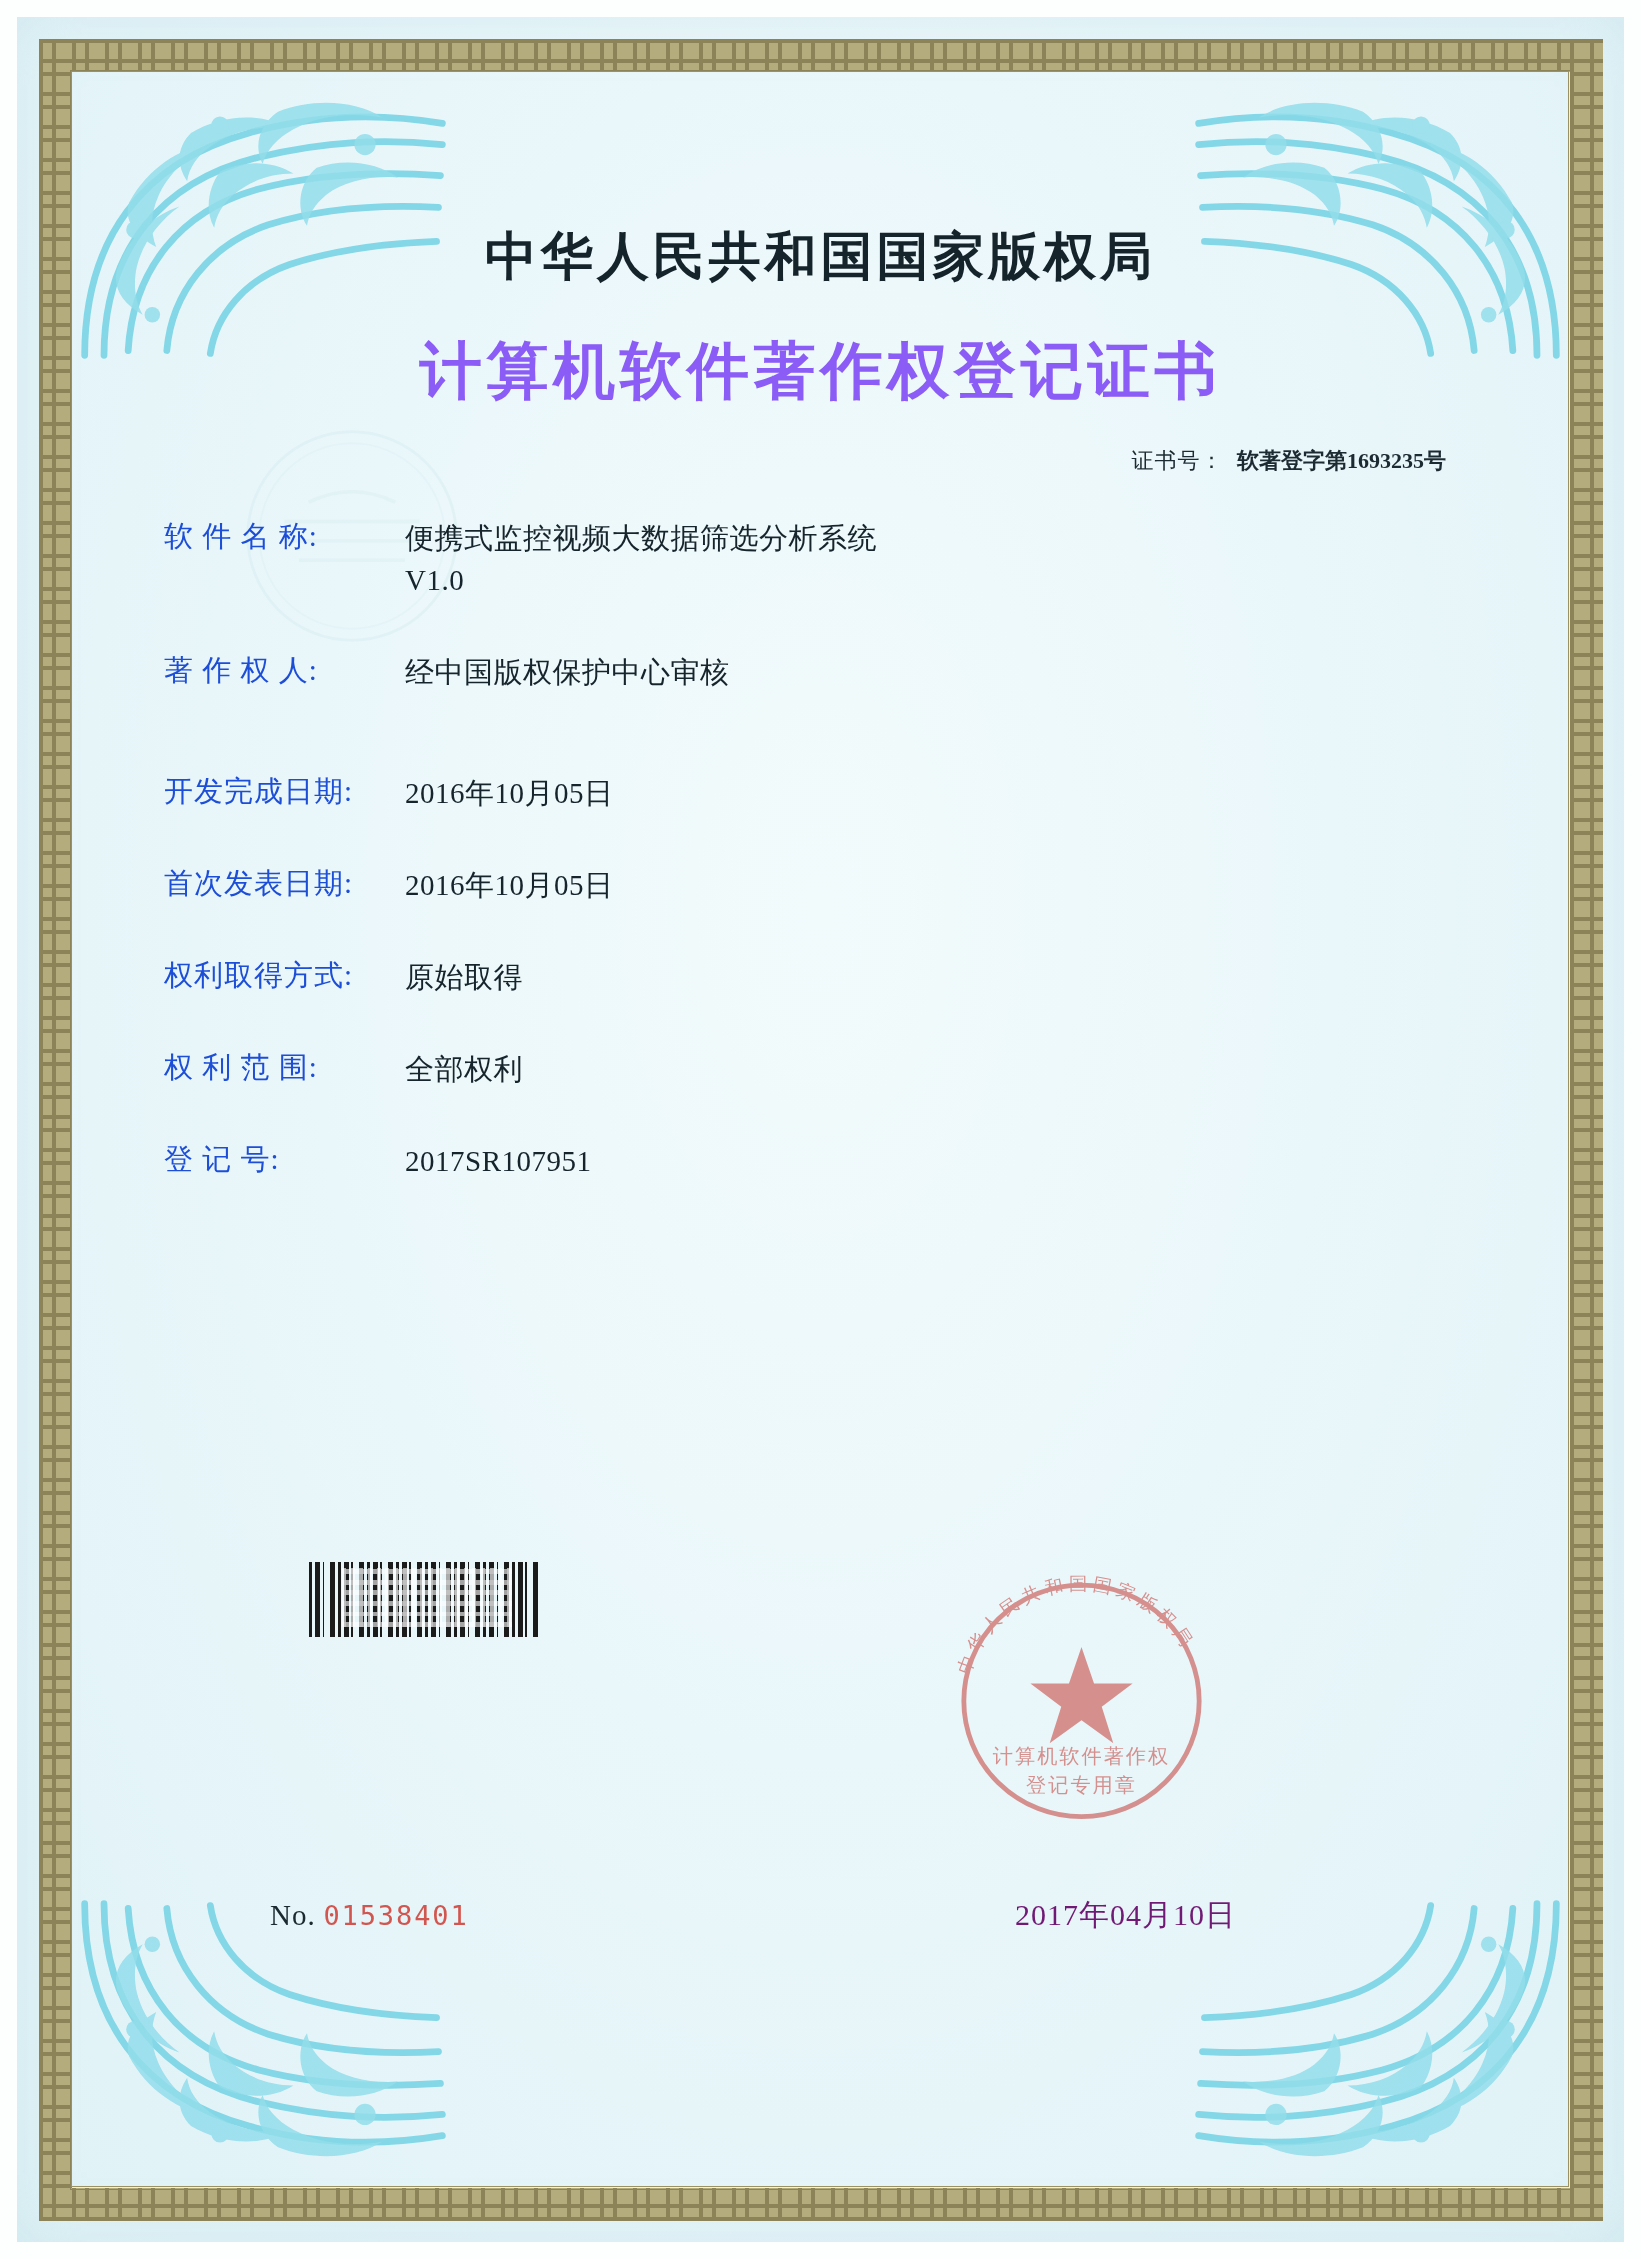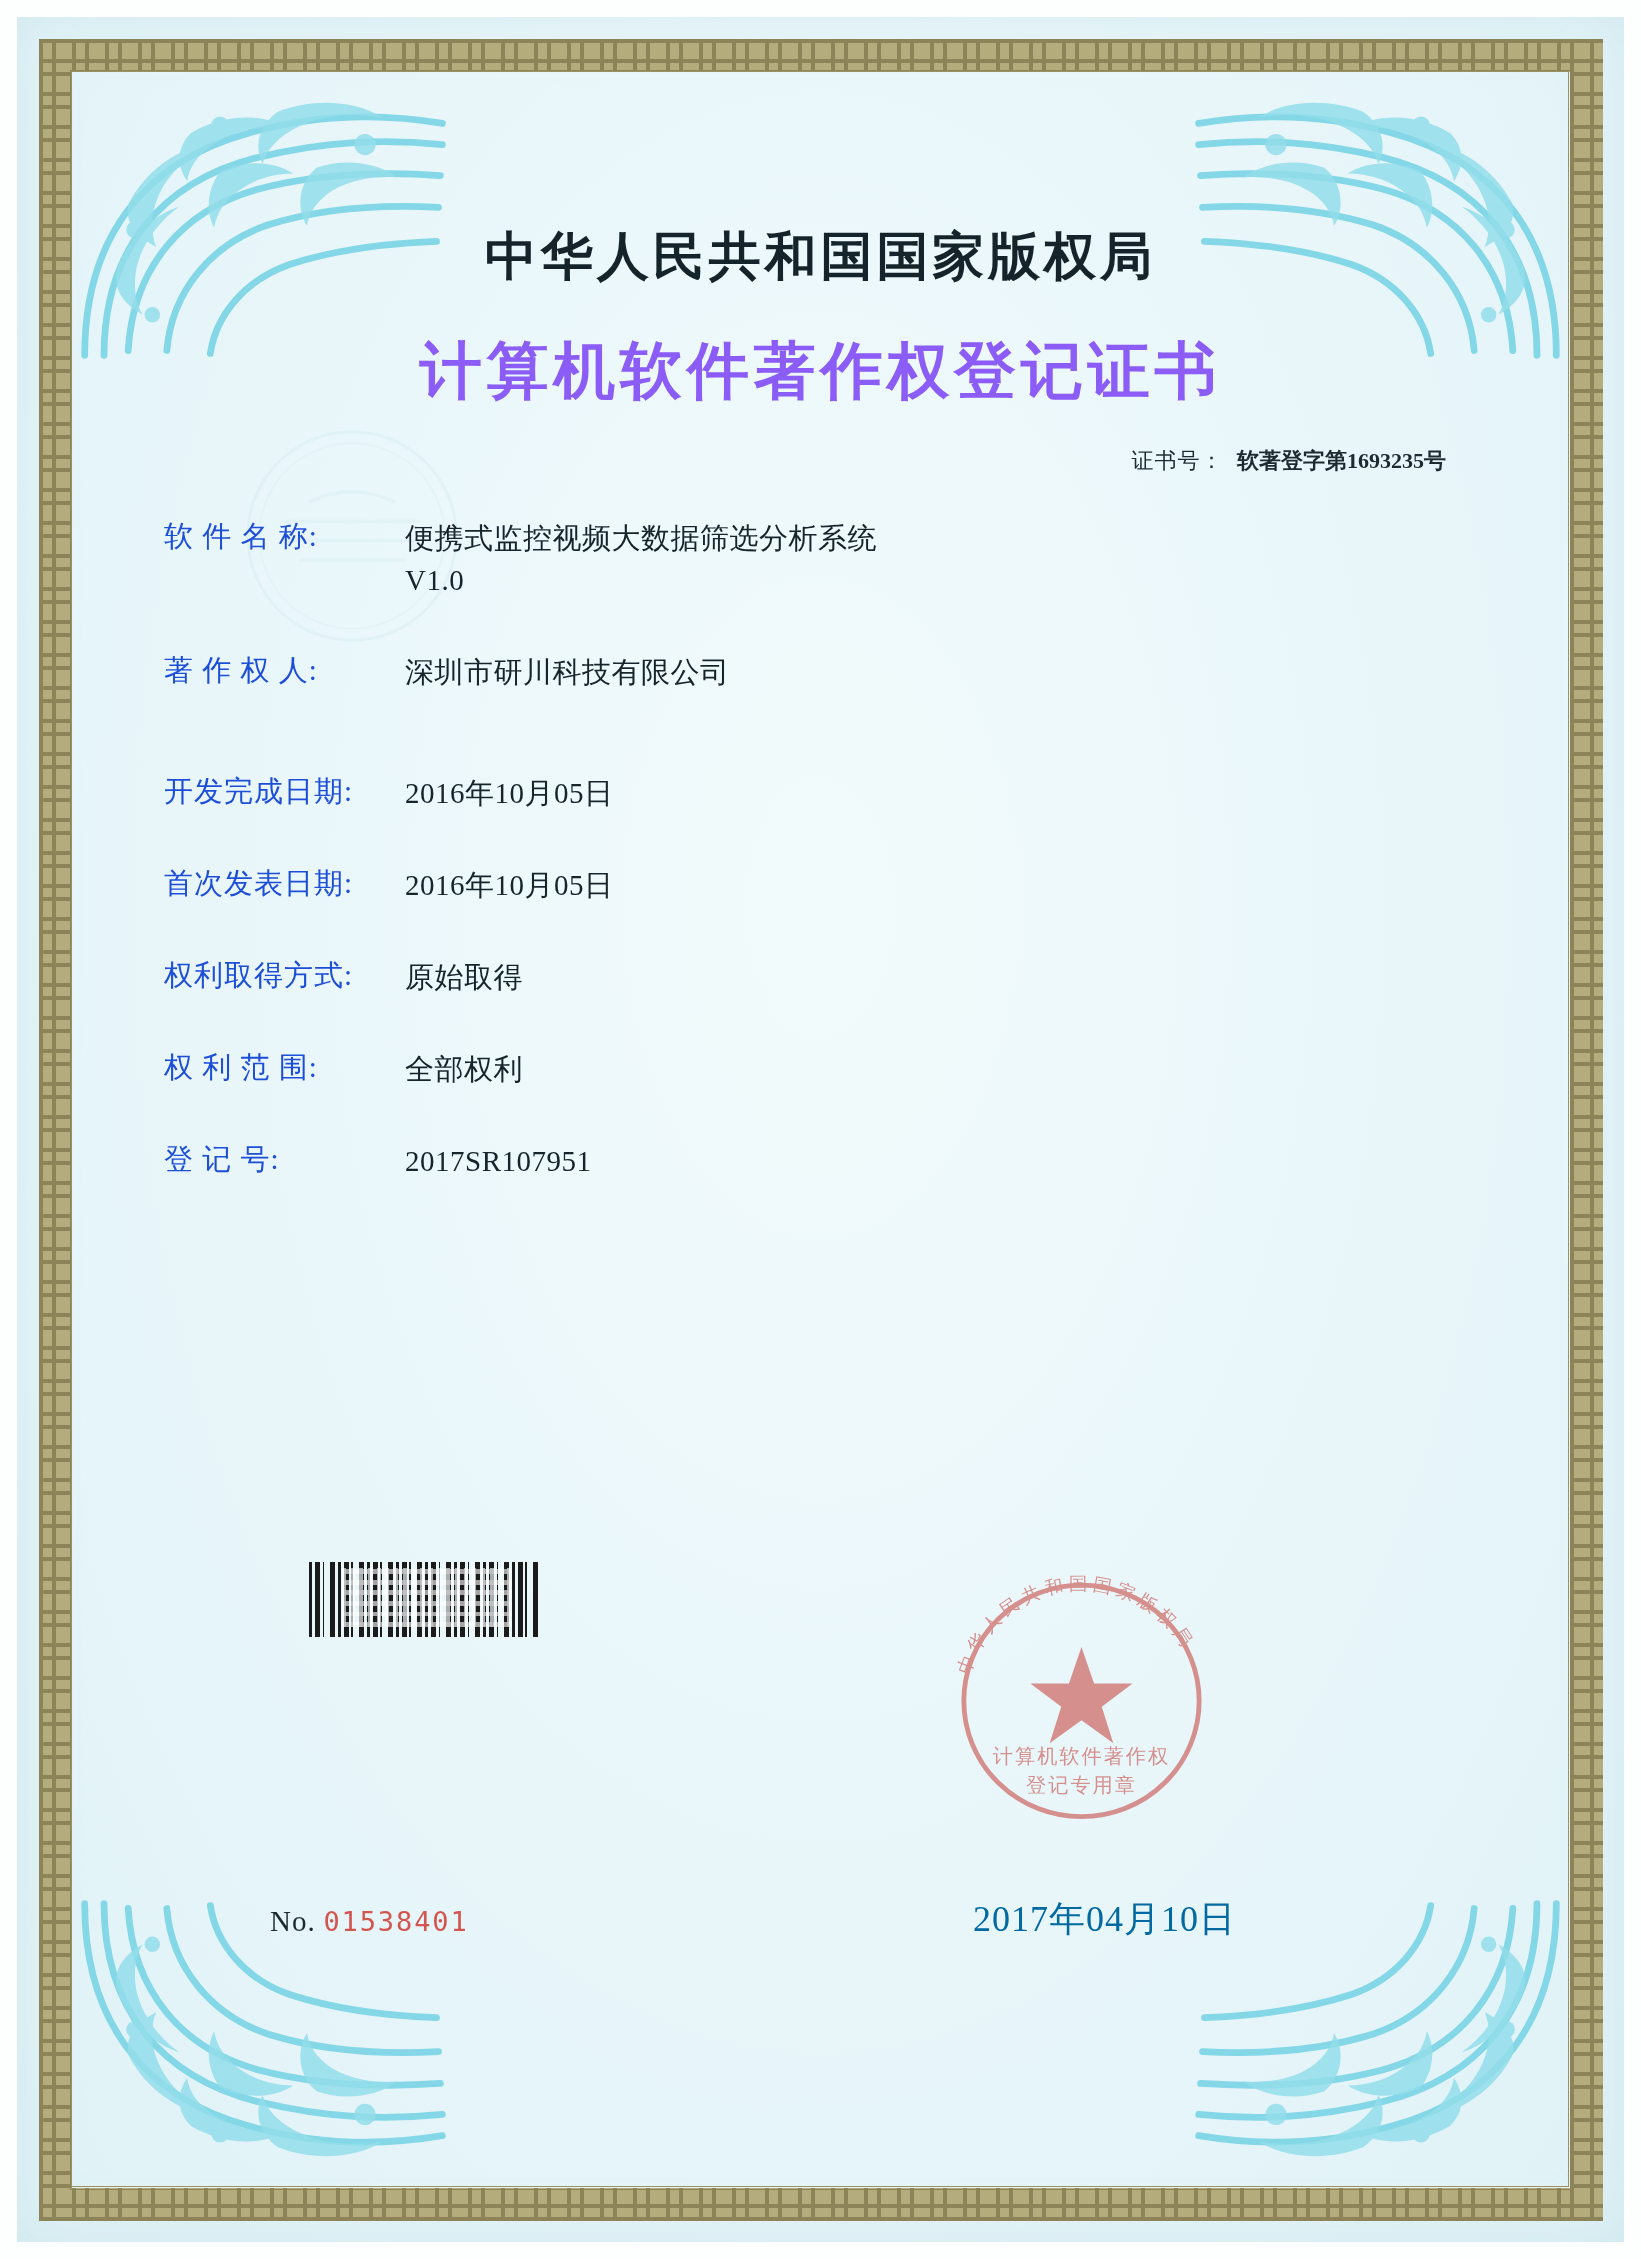--- a/index.html
+++ b/index.html
@@ -233,22 +233,22 @@
     letter-spacing: 1px;
   }
   .serial .serial-num {
     color: #d2564f;
     font-family: "DejaVu Sans Mono", "Liberation Mono", monospace;
     font-size: 27px;
     letter-spacing: 1.9px;
     margin-left: 7.7px;
   }
   .issue-date {
-    font-size: 36px;
-    color: #0369a1;
+    font-size: 30px;
+    color: #701a75;
     letter-spacing: 1px;
   }
 </style>
 </head>
 <body>
 
 <div class="page">
   <div class="paper"></div>
 
   <div class="greek-border"></div>
@@ -366,21 +366,21 @@
 
     <div class="fields">
       <div class="field-row">
         <div class="field-label">软 件 名 称:</div>
         <div class="field-value">便携式监控视频大数据筛选分析系统
 V1.0</div>
       </div>
       <div class="gap-md"></div>
       <div class="field-row">
         <div class="field-label">著 作 权 人:</div>
-        <div class="field-value">深圳市研川科技有限公司</div>
+        <div class="field-value">经中国版权保护中心审核</div>
       </div>
       <div class="gap-lg"></div>
       <div class="field-row">
         <div class="field-label">开发完成日期:</div>
         <div class="field-value">2016年10月05日</div>
       </div>
       <div class="gap-md"></div>
       <div class="field-row">
         <div class="field-label">首次发表日期:</div>
         <div class="field-value">2016年10月05日</div>

